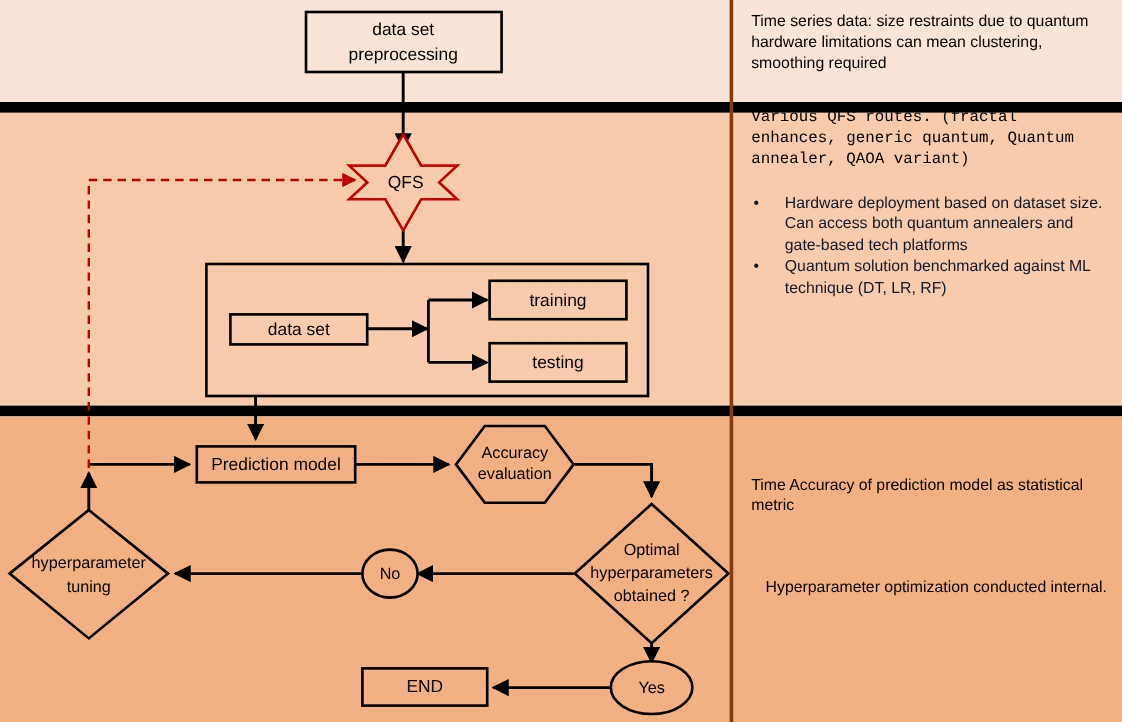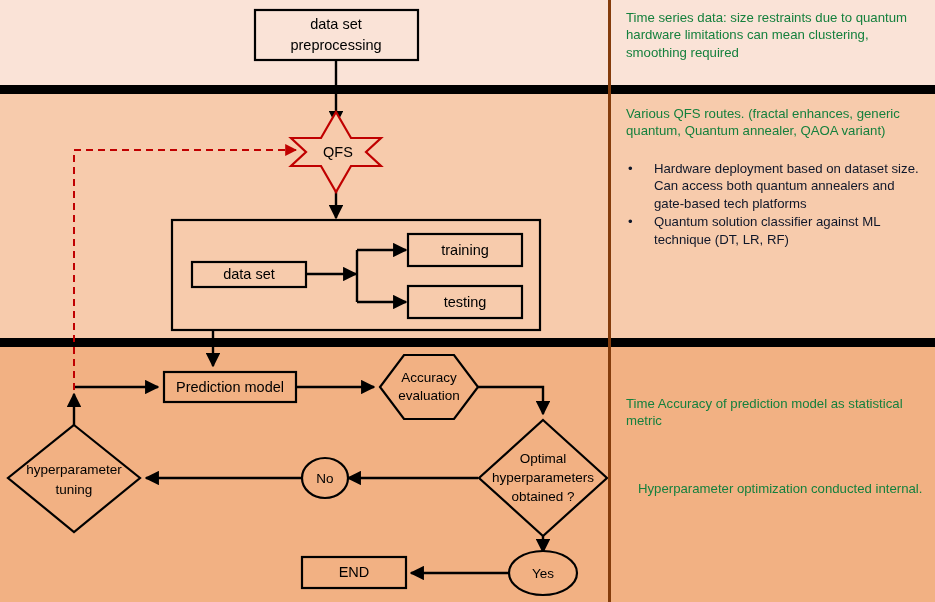--- a/index.html
+++ b/index.html
@@ -31,28 +31,28 @@
     left: 608px;
     top: 0px;
     width: 3px;
     height: 602px;
     background: #843c0c;
     z-index: 6;
   }
 
   .note {
     position: absolute;
-    color: #15803d;
+    color: #000000;
     font-size: 13.2px;
     line-height: 1.32;
     z-index: 7;
     white-space: pre-wrap;
   }
   #note-top     { left: 626px; top: 9px;   width: 300px; }
-  #note-mid-lead{ left: 626px; top: 105px; width: 300px; }
+  #note-mid-lead{ left: 626px; top: 89px; width: 300px; font-family: Liberation Mono, monospace; }
   #note-bottom  { left: 626px; top: 360px; width: 300px; }
 
   .bullet-list {
     position: absolute;
     left: 626px;
     top: 160px;
     width: 300px;
     z-index: 7;
     margin: 0;
     padding: 0;
@@ -211,21 +211,21 @@
     <rect class="shape-fill-dark stroke-black" x="302" y="557" width="104" height="31"></rect>
     <text class="lbl" x="354" y="573">END</text>
   </svg>
 
   <div class="note" id="note-top">Time series data: size restraints due to quantum hardware limitations can mean clustering, smoothing required</div>
 
   <div class="note" id="note-mid-lead">Various QFS routes. (fractal enhances, generic quantum, Quantum annealer, QAOA variant)</div>
 
   <ul class="bullet-list" id="note-mid-bullets">
     <li>Hardware deployment based on dataset size. Can access both quantum annealers and gate-based tech platforms</li>
-    <li>Quantum solution classifier against ML technique (DT, LR, RF)</li>
+    <li>Quantum solution benchmarked against ML technique (DT, LR, RF)</li>
   </ul>
 
   <div class="note" id="note-bottom">
     <p class="note-para">Time Accuracy of prediction model as statistical metric</p>
     <p class="note-para">Hyperparameter optimization conducted internal.</p>
     
   </div>
 
 </div>
 

